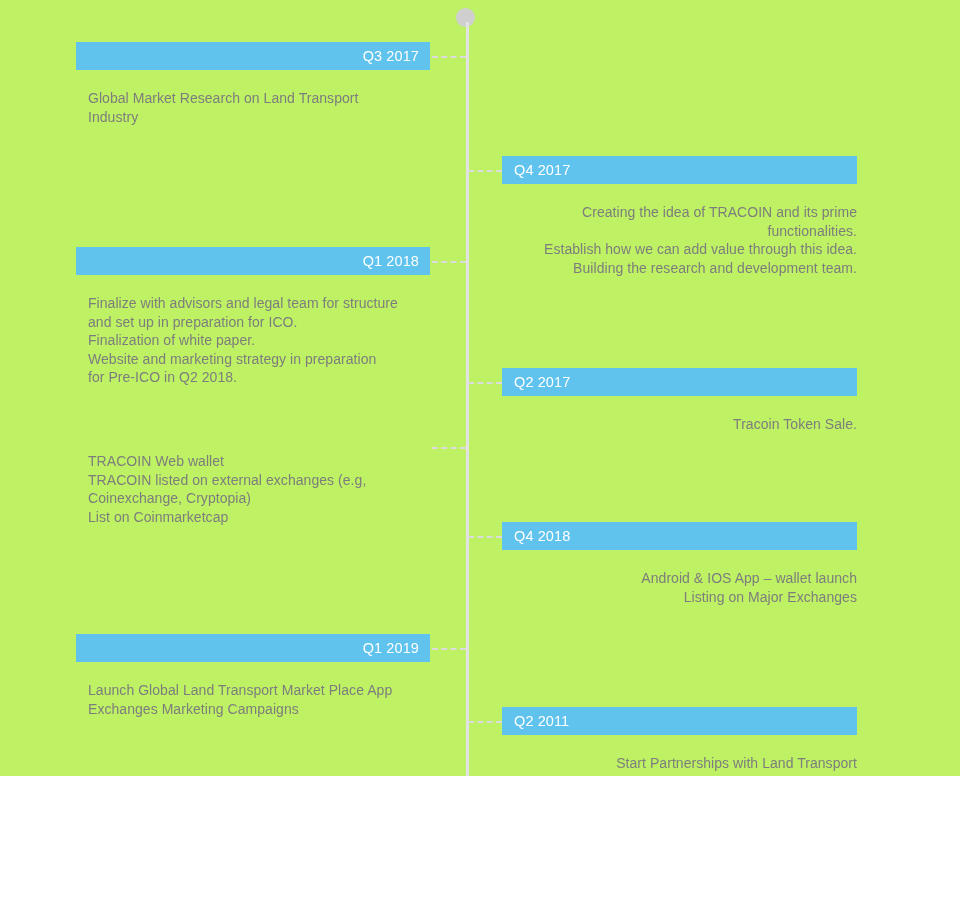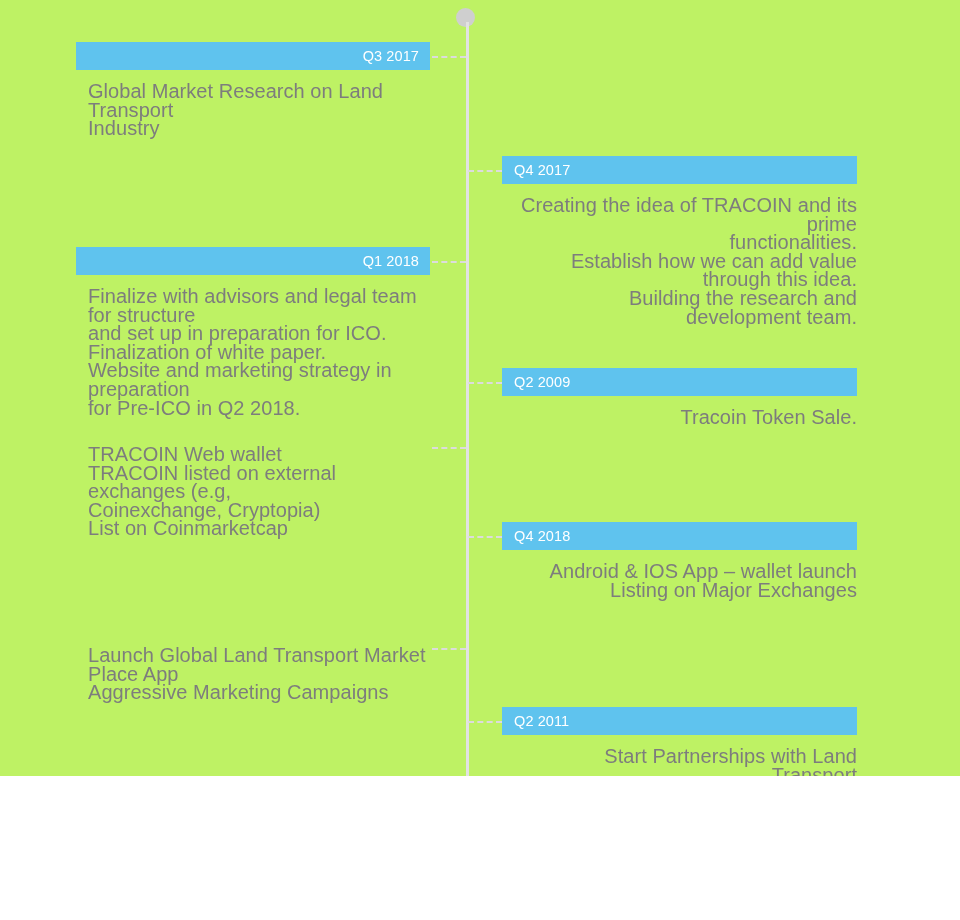--- a/index.html
+++ b/index.html
@@ -60,23 +60,23 @@
 
   .bar-label {
     color: #ffffff;
     font-size: 14.5px;
     letter-spacing: 0.1px;
     line-height: 1;
     white-space: nowrap;
   }
 
   .body-text {
-    margin-top: 12px;
+    margin-top: 19px;
     color: #7d7d7d;
-    font-size: 20px;
+    font-size: 14px;
     line-height: 18.6px;
     white-space: pre-line;
     letter-spacing: 0.05px;
   }
   .milestone.left .body-text  { padding-left: 12px; }
   .milestone.right .body-text { padding-left: 12px; }
 
   
   .connector {
     position: absolute;
@@ -119,43 +119,46 @@
         </div>
         <div class="body-text">Finalize with advisors and legal team for structure
 and set up in preparation for ICO.
 Finalization of white paper.
 Website and marketing strategy in preparation
 for Pre-ICO in Q2 2018.</div>
       </div>
       <div class="connector left" style="top: 261px;"></div>
       <div class="milestone right" style="top: 368px;">
         <div class="bar">
-          <span class="bar-label">Q2 2009</span>
+          <span class="bar-label">Q2 2017</span>
         </div>
         <div class="body-text">Tracoin Token Sale.</div>
       </div>
       <div class="connector right" style="top: 382px;"></div>
       <div class="milestone left" style="top: 433px;">
         <div class="body-text">TRACOIN Web wallet
 TRACOIN listed on external exchanges (e.g,
 Coinexchange, Cryptopia)
 List on Coinmarketcap</div>
       </div>
       <div class="connector left" style="top: 447px;"></div>
       <div class="milestone right" style="top: 522px;">
         <div class="bar">
           <span class="bar-label">Q4 2018</span>
         </div>
         <div class="body-text">Android &amp; IOS App – wallet launch
 Listing on Major Exchanges</div>
       </div>
       <div class="connector right" style="top: 536px;"></div>
       <div class="milestone left" style="top: 634px;">
+        <div class="bar">
+          <span class="bar-label">Q1 2019</span>
+        </div>
         <div class="body-text">Launch Global Land Transport Market Place App
-Aggressive Marketing Campaigns</div>
+Exchanges Marketing Campaigns</div>
       </div>
       <div class="connector left" style="top: 648px;"></div>
       <div class="milestone right" style="top: 707px;">
         <div class="bar">
           <span class="bar-label">Q2 2011</span>
         </div>
         <div class="body-text">Start Partnerships with Land Transport
 Industry relevant groups and companies
 Launch Review Platform</div>
       </div>

